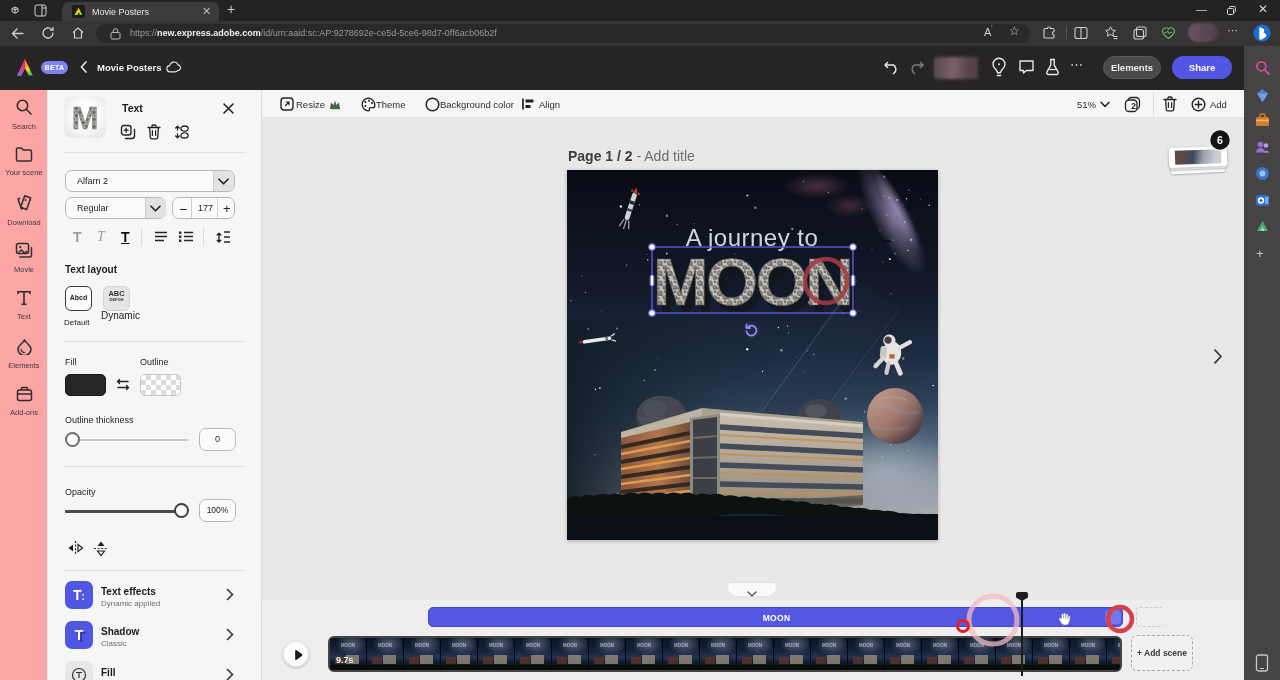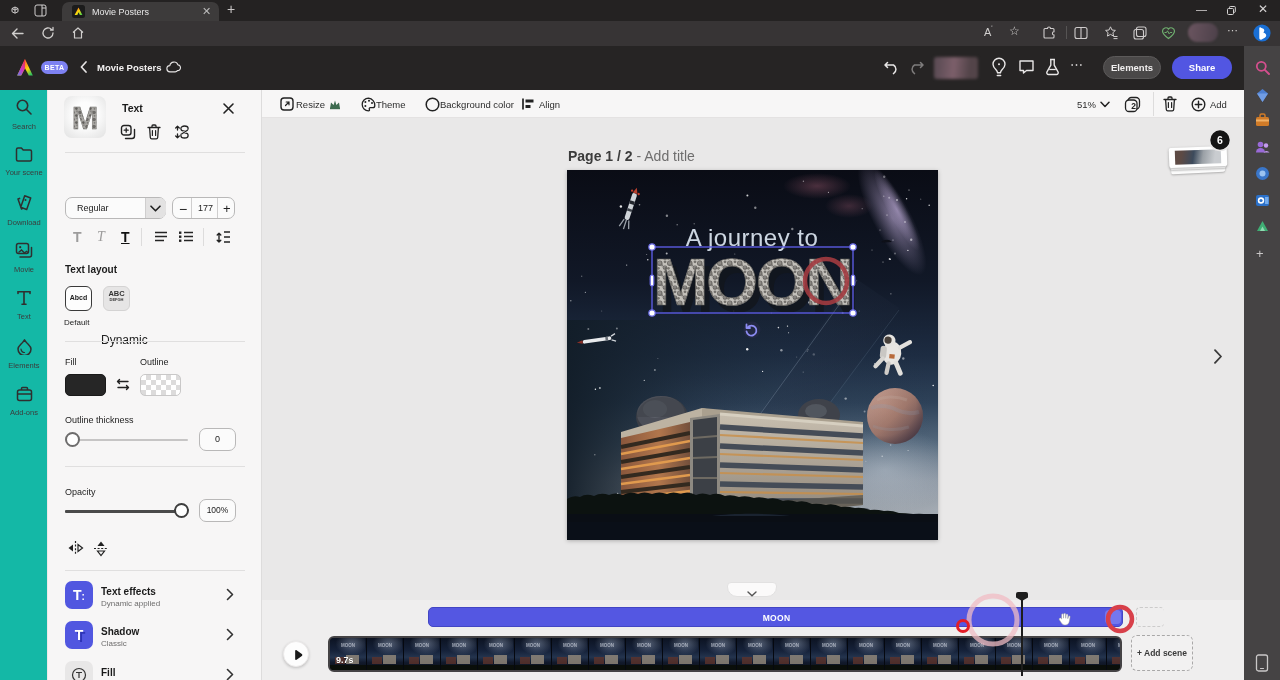--- a/index.html
+++ b/index.html
@@ -5,21 +5,21 @@
 html,body{width:1280px;height:680px;overflow:hidden;background:#e9e8e8;}
 .abs{position:absolute;}
 #stage{position:relative;width:1280px;height:680px;}
 
 #tabbar{position:absolute;left:0;top:0;width:1280px;height:21px;background:#242222;}
 #tab{position:absolute;left:62px;top:2px;width:157px;height:19px;background:#3d3b3b;border-radius:7px 7px 0 0;color:#e8e8e8;font-size:9px;}
 #urlrow{position:absolute;left:0;top:21px;width:1280px;height:25px;background:#373435;}
 #urlpill{position:absolute;left:96px;top:3px;width:934px;height:19px;background:#2a2828;border-radius:10px;color:#9b9898;font-size:9px;line-height:19px;}
 #appbar{position:absolute;left:0;top:46px;width:1280px;height:44px;background:#262424;}
 
-#sidebar{position:absolute;left:0;top:90px;width:48px;height:590px;background:#14b8a6;border-right:1px solid #eceaea;}
+#sidebar{position:absolute;left:0;top:90px;width:48px;height:590px;background:#fca5a5;border-right:1px solid #eceaea;}
 .sbitem{position:absolute;left:0;width:48px;text-align:center;color:#2f2f2f;}
 .sbitem .lbl{font-size:7.5px;color:#3c3c3c;display:block;margin-top:2px;}
 
 #panel{position:absolute;left:48px;top:90px;width:214px;height:590px;background:#f7f6f6;border-right:1px solid #dddcdc;font-size:12px;color:#222;}
 .ctl{position:absolute;background:#fbfbfb;border:1px solid #b9b8b8;border-radius:7px;}
 .divider{position:absolute;left:17px;width:180px;height:1px;background:#e0dfdf;}
 
 #toolbar{position:absolute;left:262px;top:90px;width:982px;height:28px;background:#f7f6f6;border-bottom:1px solid #e4e2e2;font-size:9.5px;color:#2c2c2c;}
 #canvas{position:absolute;left:262px;top:118px;width:982px;height:482px;background:#e9e8e8;}
 #timeline{position:absolute;left:262px;top:600px;width:982px;height:80px;background:#efeeee;}
@@ -64,20 +64,27 @@
 <div id="urlrow">
   <svg class="abs" style="left:10px;top:5px" width="15" height="15" viewBox="0 0 15 15">
         <path d="M13 7.5H2.5M7 3 2.5 7.5 7 12" stroke="#d0cecd" stroke-width="1.4" fill="none" stroke-linecap="round" stroke-linejoin="round"></path>
       </svg>
   <svg class="abs" style="left:41px;top:5px" width="14" height="14" viewBox="0 0 14 14">
         <path d="M12 7a5 5 0 1 1-1.5-3.6M12 1.5V4H9.5" stroke="#d0cecd" stroke-width="1.3" fill="none" stroke-linecap="round"></path>
       </svg>
   <svg class="abs" style="left:71px;top:5px" width="14" height="14" viewBox="0 0 14 14">
         <path d="M2 6.5 7 2l5 4.5M3.5 5.8V12h7V5.8" stroke="#d0cecd" stroke-width="1.2" fill="none" stroke-linejoin="round"></path>
       </svg>
+  <div id="urlpill">
+    <svg class="abs" style="left:14px;top:4px" width="11" height="12" viewBox="0 0 11 12">
+          <rect x="1" y="4.5" width="9" height="6.5" rx="1.2" stroke="#bdbaba" fill="none"></rect>
+          <path d="M3.2 4.5V3a2.3 2.3 0 0 1 4.6 0v1.5" stroke="#bdbaba" fill="none"></path>
+        </svg>
+    <span style="position:absolute;left:34px;top:0">https://<b style="color:#f1efef;font-weight:bold">new.express.adobe.com</b>/id/urn:aaid:sc:AP:9278692e-ce5d-5ce6-98d7-0ff6acb06b2f</span>
+  </div>
   <span class="abs" style="left:984px;top:4px;color:#d0cecd;font-size:11px">A<sup style="font-size:7px">ʹ</sup></span>
   <span class="abs" style="left:1009px;top:3px;color:#d0cecd;font-size:12px">☆</span>
   <svg class="abs" style="left:1042px;top:5px" width="14" height="14" viewBox="0 0 14 14">
         <path d="M5.5 2.5a1.5 1.5 0 0 1 3 0H11a1 1 0 0 1 1 1v2.3a1.6 1.6 0 0 0 0 3.2V11a1 1 0 0 1-1 1H3a1 1 0 0 1-1-1V3.5a1 1 0 0 1 1-1z" stroke="#cfcccc" stroke-width="1.1" fill="none"></path>
       </svg>
   <div class="abs" style="left:1066px;top:5px;width:1px;height:13px;background:#565454"></div>
   <svg class="abs" style="left:1074px;top:5px" width="14" height="14" viewBox="0 0 14 14">
         <rect x="1" y="1.5" width="12" height="11" rx="2" stroke="#cfcccc" stroke-width="1.1" fill="none"></rect>
         <path d="M7 1.5v11" stroke="#cfcccc" stroke-width="1.1"></path>
       </svg>
@@ -235,20 +242,27 @@
       </svg>
   <svg class="abs" style="left:126px;top:34px" width="16" height="16" viewBox="0 0 16 16">
         <path d="M3.5 6V2.2M3.5 13.8V10M1.7 4 3.5 2.2 5.3 4M1.7 12 3.5 13.8 5.3 12" stroke="#222" stroke-width="1.3" fill="none" stroke-linecap="round" stroke-linejoin="round"></path>
         <ellipse cx="10.5" cy="4.6" rx="3.6" ry="2.6" stroke="#222" stroke-width="1.3" fill="none"></ellipse>
         <ellipse cx="10.5" cy="11.4" rx="3.6" ry="2.6" stroke="#222" stroke-width="1.3" fill="none"></ellipse>
         <path d="M7.2 10 13.8 6.2" stroke="#f7f6f6" stroke-width="2.2"></path>
         <path d="M7.2 10.2 13.8 6" stroke="#222" stroke-width="1.2"></path>
       </svg>
   <div class="divider" style="top:62px"></div>
 
+  <div class="ctl" style="left:17px;top:80px;width:170px;height:22px">
+    <span class="abs" style="left:11px;top:5px;font-size:9px">Alfarn 2</span>
+    <div class="abs" style="left:147px;top:0px;width:21px;height:20px;background:#e3e2e2;border-radius:0 6px 6px 0;border-left:1px solid #cfcece"></div>
+    <svg class="abs" style="left:152px;top:7px" width="11" height="7" viewBox="0 0 11 7">
+          <path d="M1 1.2 5.5 5.8 10 1.2" stroke="#222" stroke-width="1.6" fill="none" stroke-linecap="round" stroke-linejoin="round"></path>
+        </svg>
+  </div>
   <div class="ctl" style="left:17px;top:107px;width:101px;height:22px">
     <span class="abs" style="left:11px;top:5px;font-size:9px">Regular</span>
     <div class="abs" style="left:79px;top:0px;width:21px;height:20px;background:#e3e2e2;border-radius:0 6px 6px 0;border-left:1px solid #cfcece"></div>
     <svg class="abs" style="left:84px;top:7px" width="11" height="7" viewBox="0 0 11 7">
           <path d="M1 1.2 5.5 5.8 10 1.2" stroke="#222" stroke-width="1.6" fill="none" stroke-linecap="round" stroke-linejoin="round"></path>
         </svg>
   </div>
   <div class="ctl" style="left:124px;top:107px;width:63px;height:22px">
     <span class="abs" style="left:6px;top:3px;font-size:14px;color:#222">−</span>
     <div class="abs" style="left:18px;top:0;width:1px;height:20px;background:#cfcece"></div>
@@ -278,21 +292,21 @@
         </svg>
   </div>
 
   <span class="abs" style="left:17px;top:174px;font-size:10px;font-weight:bold;color:#1c1c1c">Text layout</span>
   <div class="abs" style="left:17px;top:196px;width:27px;height:25px;background:#fdfdfd;border:1.8px solid #3a3a3a;border-radius:6px;font-size:7px;font-weight:bold;text-align:center;line-height:22px;color:#222">Abcd</div>
   <span class="abs" style="left:16px;top:228px;font-size:8px;color:#222">Default</span>
   <div class="abs" style="left:55px;top:196px;width:27px;height:25px;background:#e6e5e5;border:1px solid #d4d3d3;border-radius:6px;text-align:center;color:#333">
         <div style="font-size:7.5px;font-weight:bold;margin-top:4px;line-height:6px">ABC</div>
         <div style="font-size:4px;font-weight:bold;line-height:5px">DEFGH</div>
       </div>
-  <span class="abs" style="left:53px;top:243px;font-size:12px;color:#222">Dynamic</span>
+  <span class="abs" style="left:53px;top:220px;font-size:10px;color:#222">Dynamic</span>
   <div class="divider" style="top:251px"></div>
 
   <span class="abs" style="left:17px;top:267px;font-size:9px;color:#1c1c1c">Fill</span>
   <span class="abs" style="left:92px;top:267px;font-size:9px;color:#1c1c1c">Outline</span>
   <div class="abs" style="left:17px;top:284px;width:41px;height:22px;background:#262626;border-radius:5px;border:1px solid #1a1a1a"></div>
   <svg class="abs" style="left:68px;top:288px" width="14" height="13" viewBox="0 0 14 13">
         <path d="M3.5 1.5 1.5 3.5l2 2M1.8 3.5H12M10.5 7.5l2 2-2 2M12.2 9.5H2" stroke="#222" stroke-width="1.4" fill="none" stroke-linecap="round" stroke-linejoin="round"></path>
       </svg>
   <div class="abs" style="left:92px;top:284px;width:41px;height:22px;border-radius:5px;border:1px solid #c9c8c8;background:
     conic-gradient(#dcdbdb 0 25%,#fff 0 50%,#dcdbdb 0 75%,#fff 0) 0 0/10px 10px"></div>

